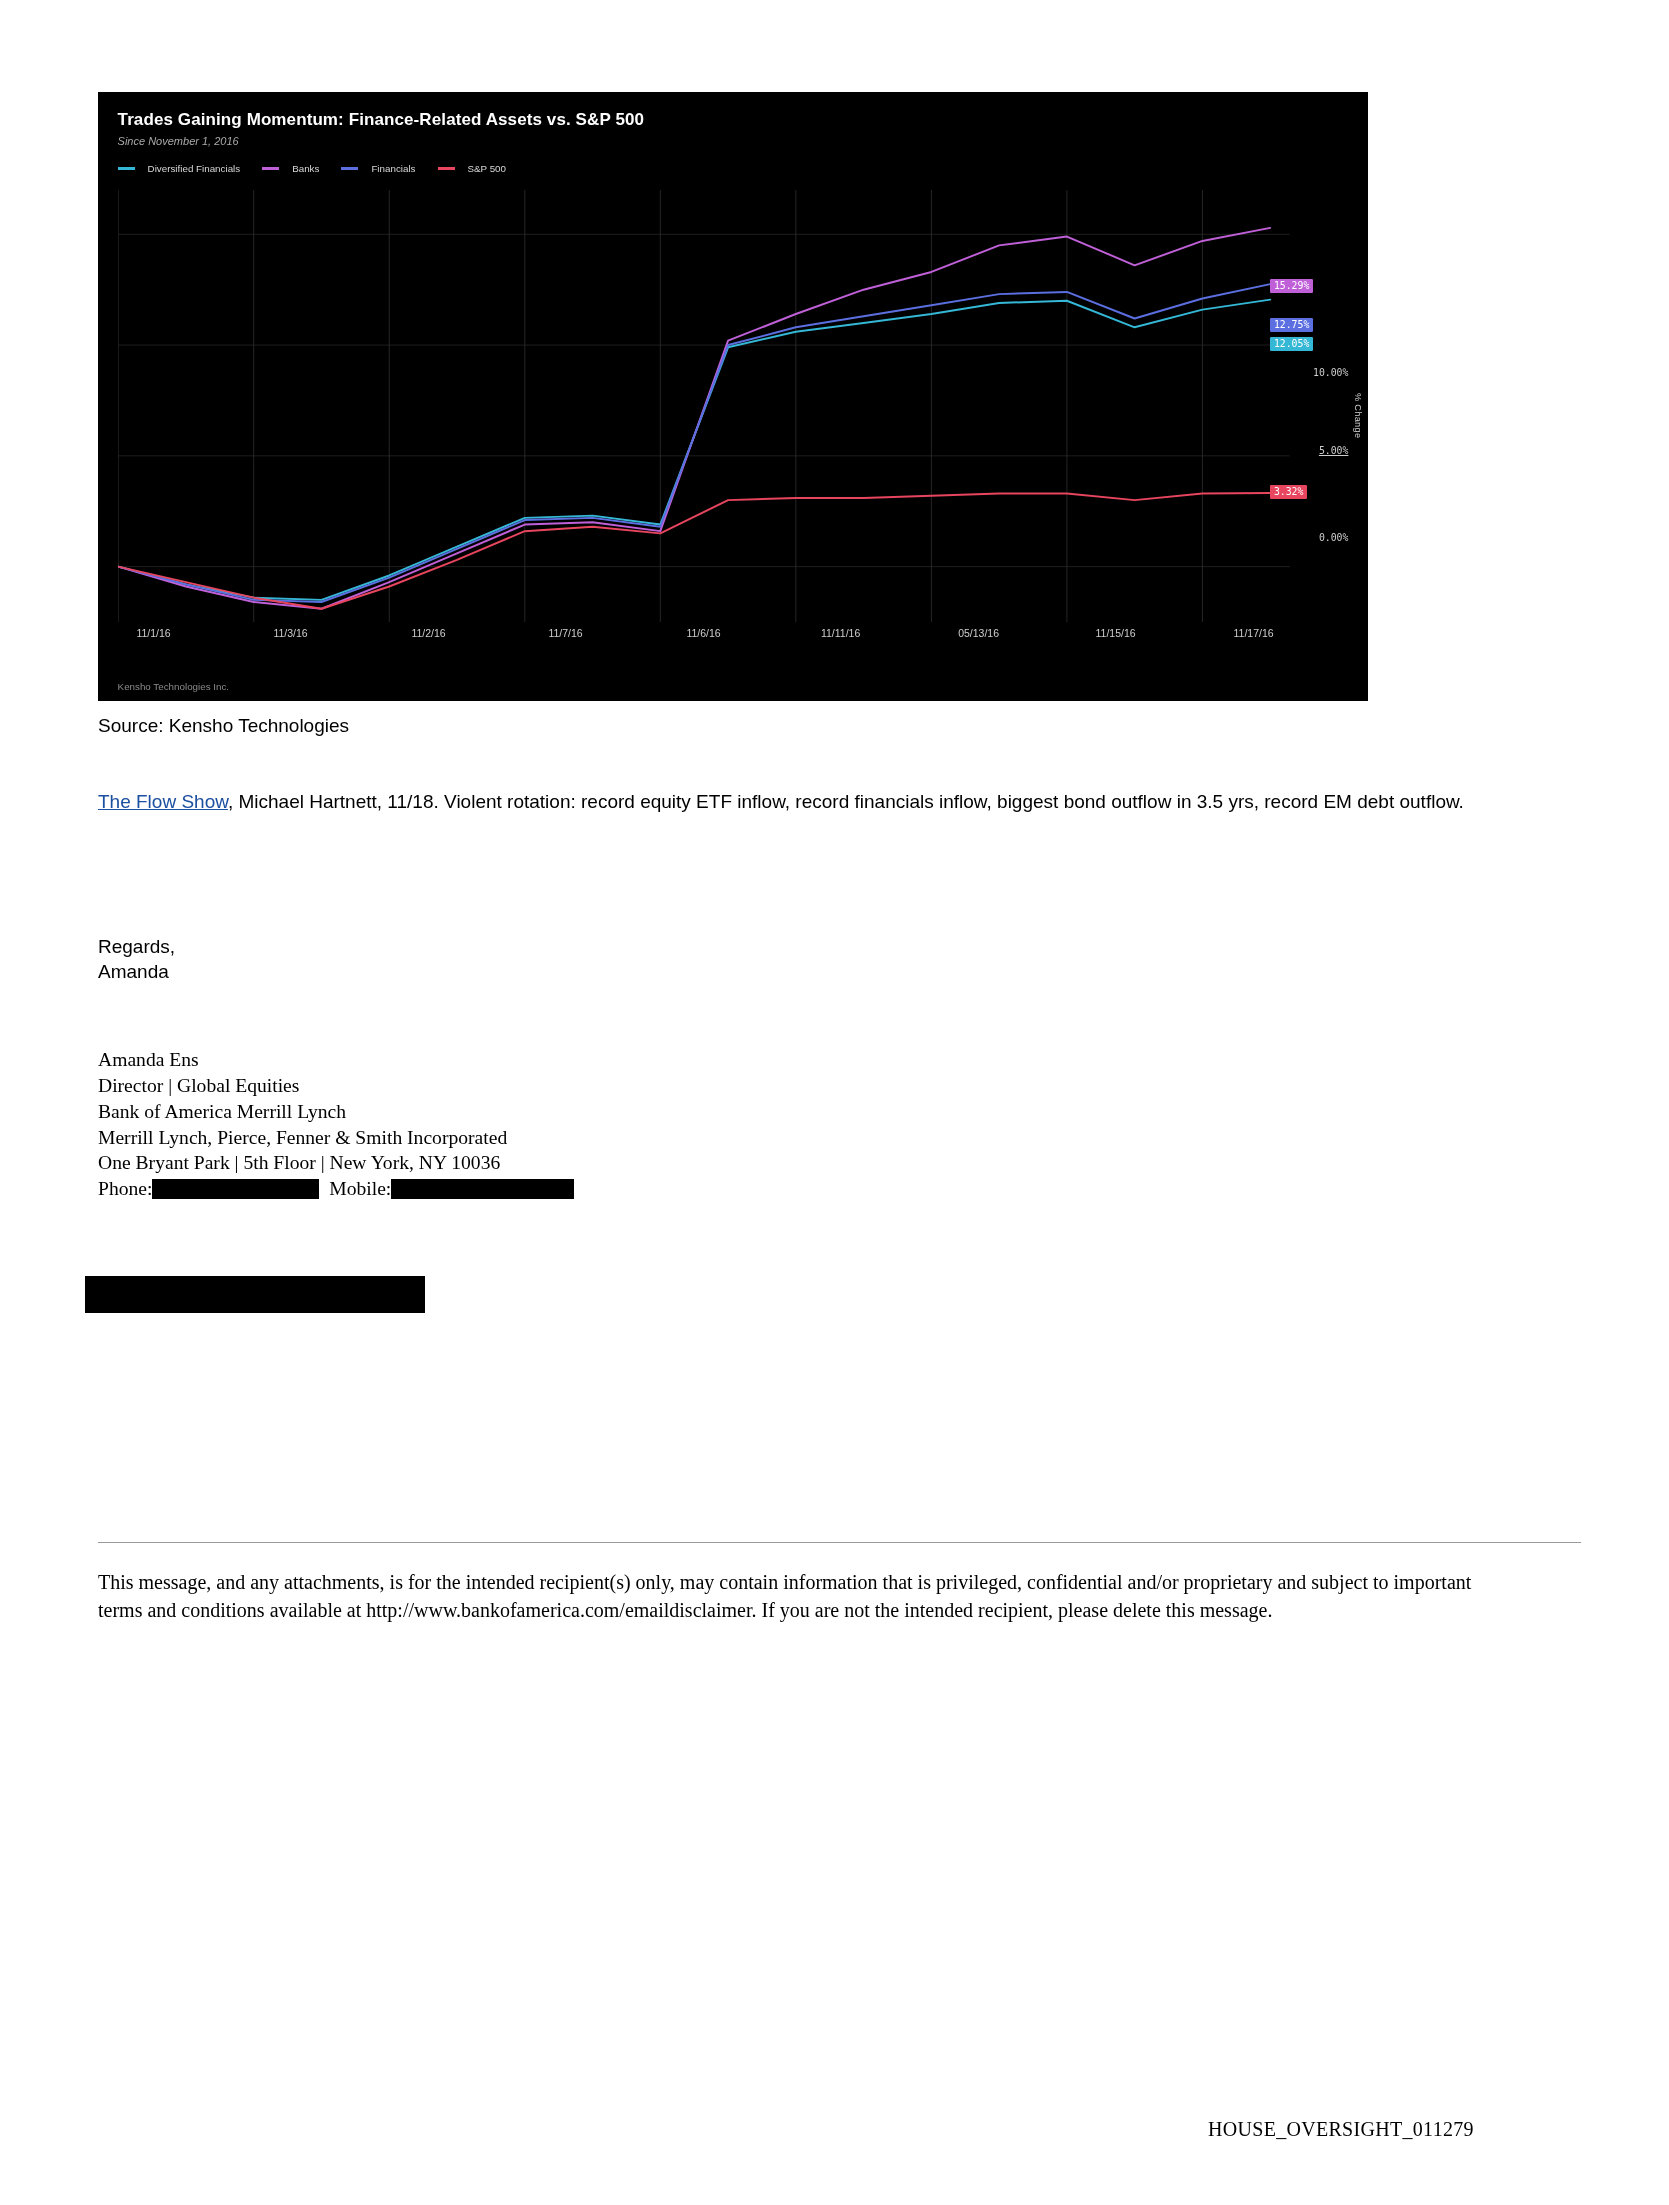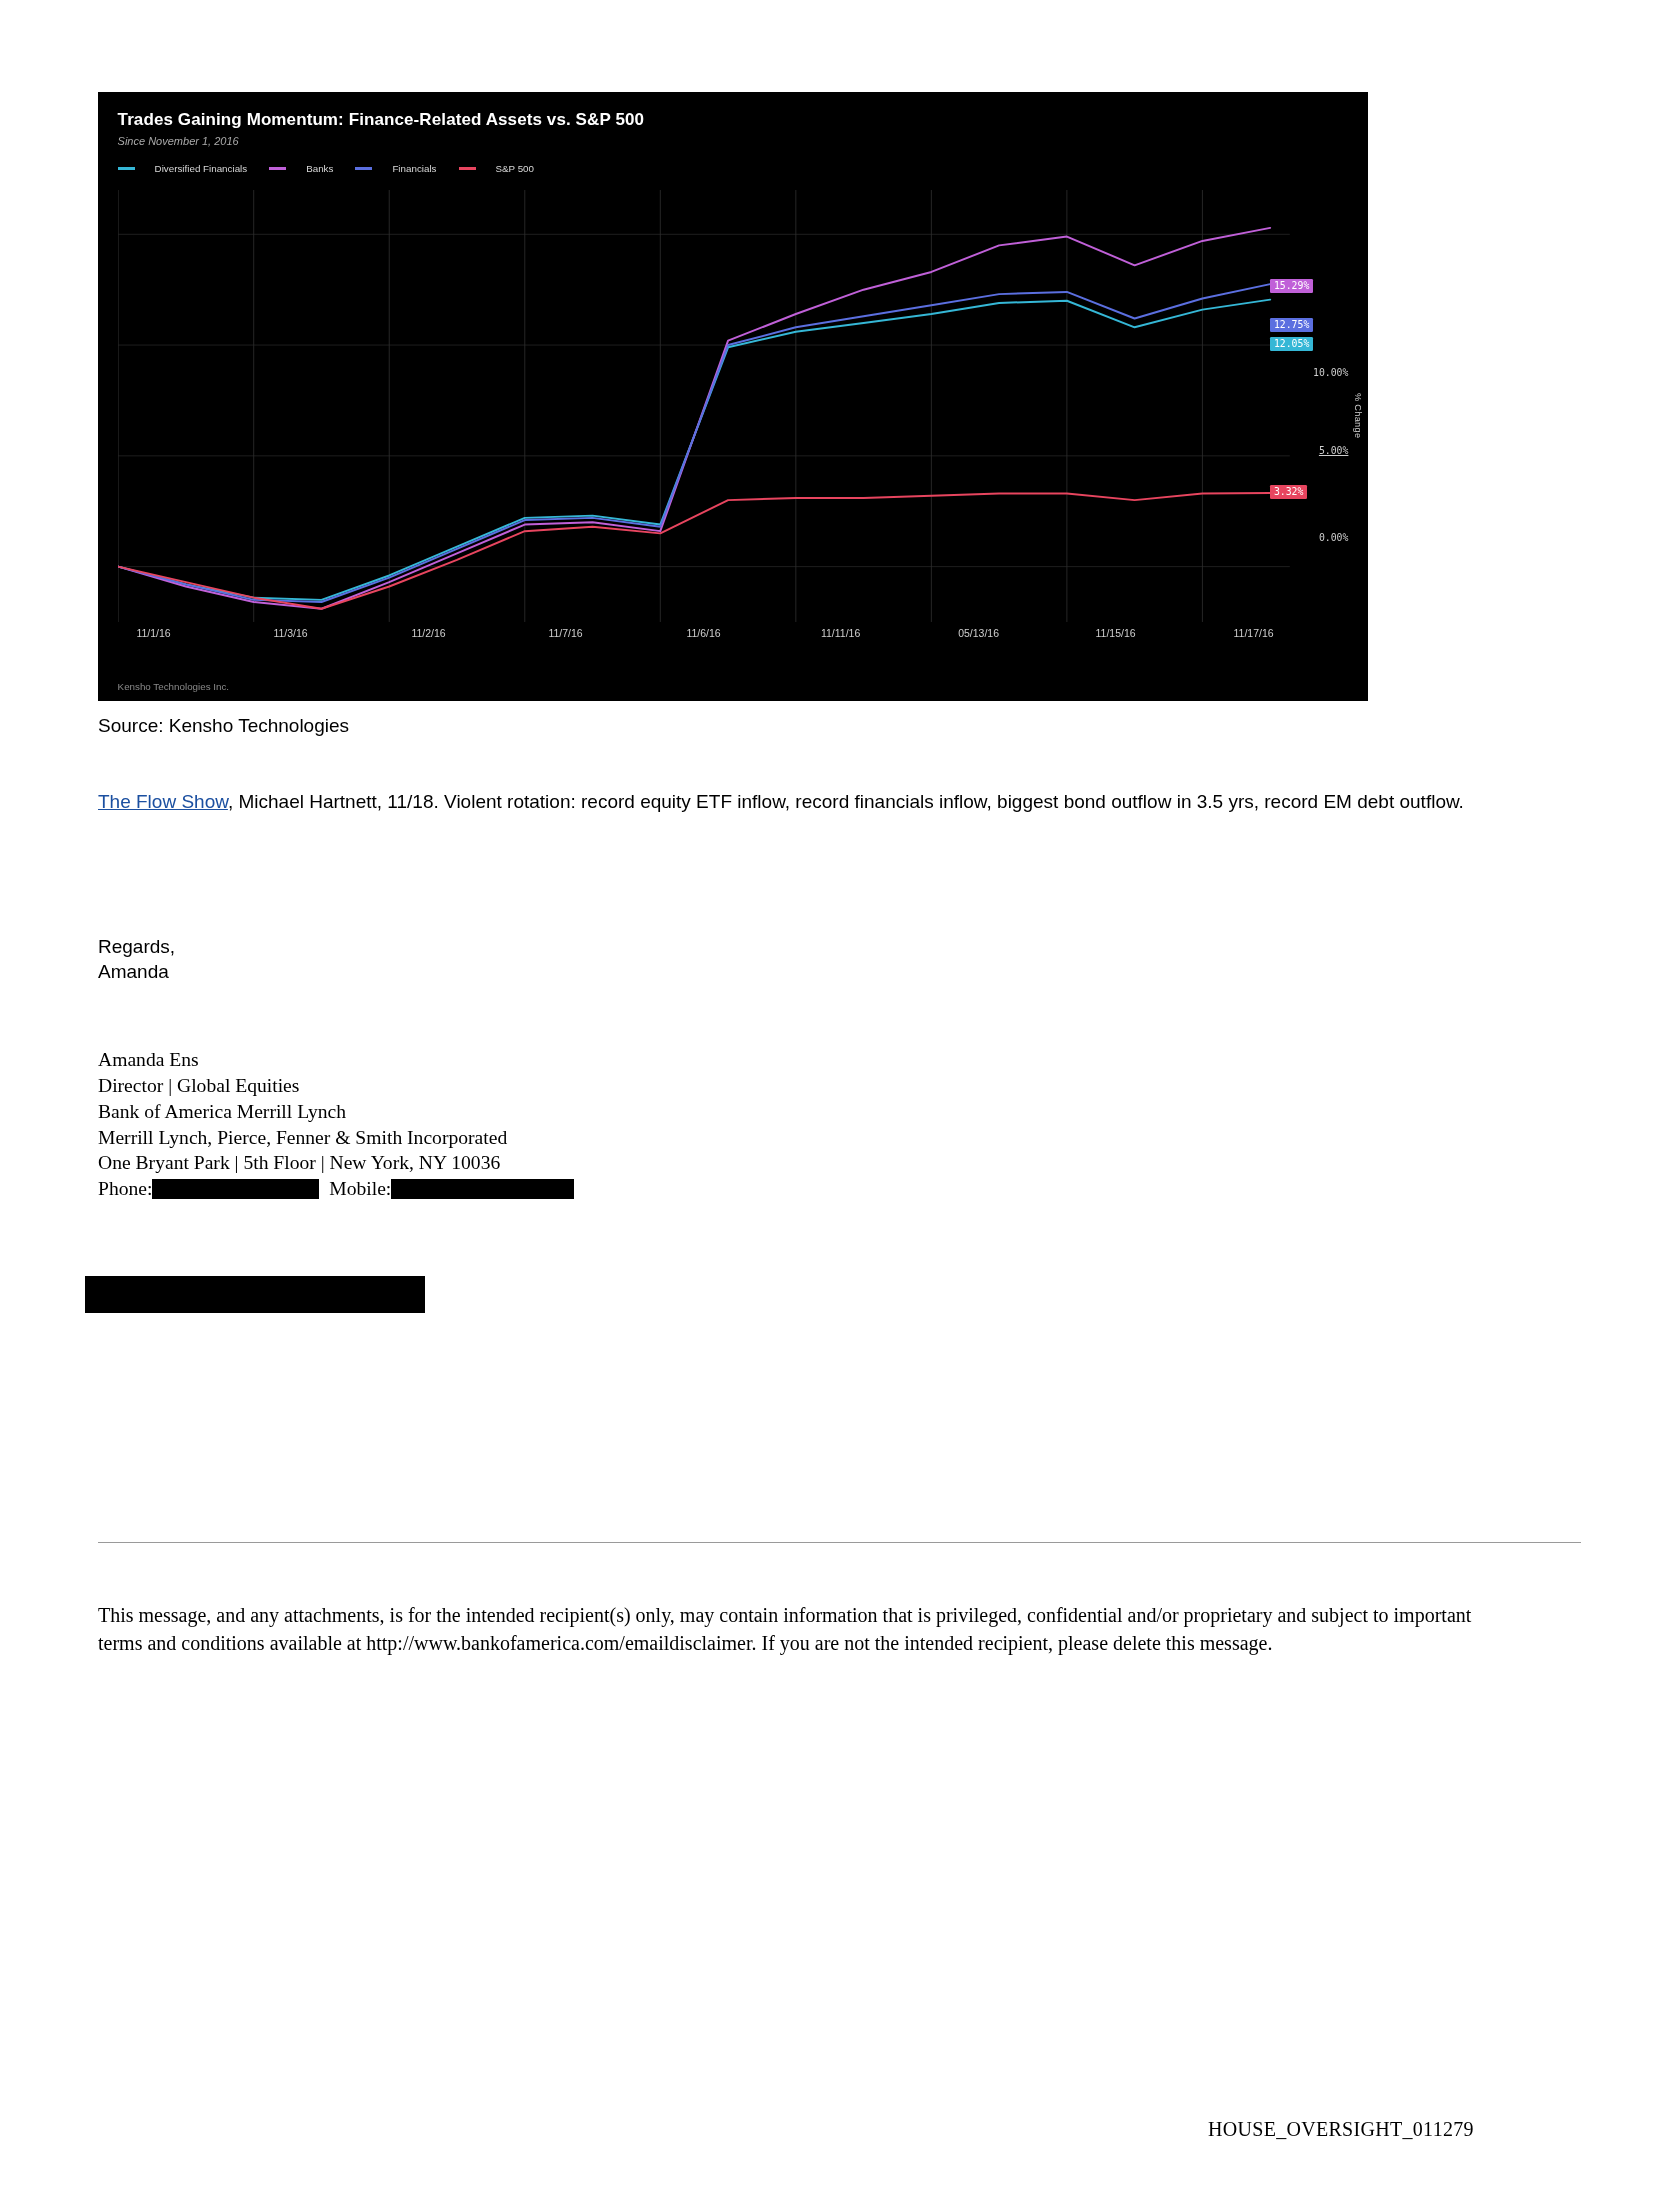--- a/index.html
+++ b/index.html
@@ -50,21 +50,21 @@
   .legend {
     position: absolute;
     left: 19.6px; top: 71px;
     display: flex;
     align-items: center;
     gap: 22px;
   }
   .legend-item {
     display: flex;
     align-items: center;
-    gap: 20px;
+    gap: 13px;
   }
   .legend-swatch {
     width: 17px;
     height: 3.3px;
     display: inline-block;
   }
   .legend-label {
     color: #d8d8d8;
     font-size: 9.8px;
   }
@@ -184,21 +184,20 @@
     background: #9a9a9a;
   }
   .disclaimer {
     position: absolute;
     left: 98px;
     top: 1568px;
     width: 1381px;
     font-family: "Liberation Serif", serif;
     font-size: 20px;
     line-height: 1.42;
-    margin-top: 33px;
   }
   .footer-id {
     position: absolute;
     left: 1208px;
     top: 2118px;
     font-family: "Liberation Serif", serif;
     font-size: 20px;
     letter-spacing: 0.3px;
   }
 </style>

